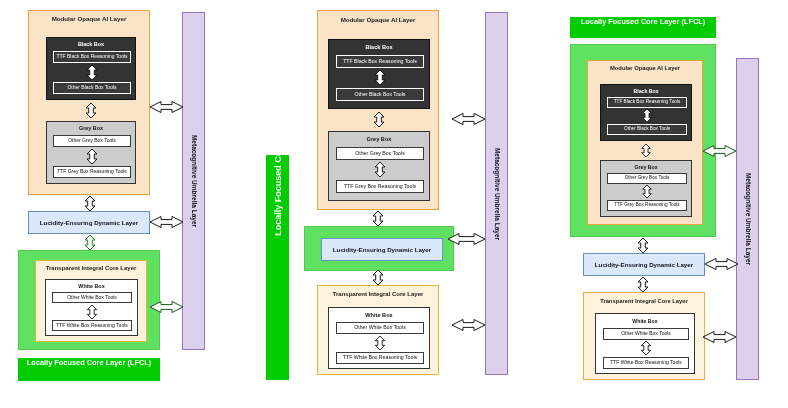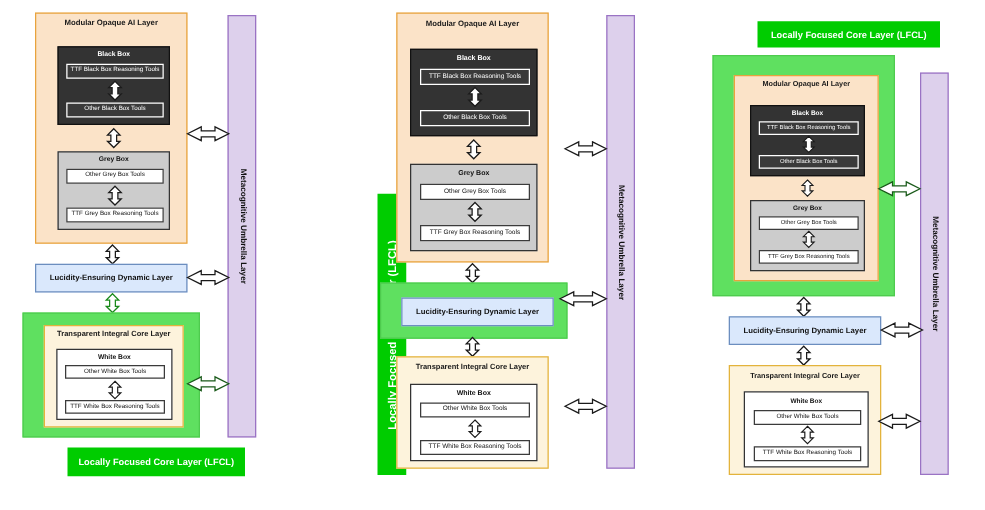--- a/index.html
+++ b/index.html
@@ -17,21 +17,21 @@
   .greybox .lbl{color:#111111;}
   .tool{background:#ffffff;border:1.2px solid #3b3b3b;display:flex;align-items:center;justify-content:center;color:#111111;text-align:center;line-height:1.05;}
   .tool.onblack{background:#3a3a3a;border:1.2px solid #ffffff;color:#ffffff;}
   .lucidity{background:#dae8fc;border:1.2px solid #6c8ebf;display:flex;align-items:center;justify-content:center;font-weight:bold;color:#111111;}
   .tcl{background:#fdf3dc;border:1.2px solid #e3b33c;}
   .tcl > .lbl{color:#1a1a1a;}
   .whitebox{background:#ffffff;border:1.2px solid #333333;}
   .whitebox .lbl{color:#111111;}
   .umbrella{background:#ddd0ec;border:1.2px solid #9a73c4;}
   .umbrella span{position:absolute;top:50%;left:50%;transform:translate(-50%,-50%) rotate(90deg);white-space:nowrap;font-weight:bold;color:#111111;}
-  .lfcl-label{background:#00cc00;display:flex;align-items:center;justify-content:center;color:#ffffff;font-weight:bold;margin-left:36px;}
+  .lfcl-label{background:#00cc00;display:flex;align-items:flex-start;justify-content:center;color:#ffffff;font-weight:bold;}
   .lfcl-label.vert span{transform:rotate(-90deg);white-space:nowrap;display:block;}
   .lfcl-area{background:#5fe060;border:1.2px solid #4ecb4e;}
 
   
   .arrow{position:absolute;}
   .arrow svg{display:block;overflow:visible;}
 </style>
 </head>
 <body>
 

